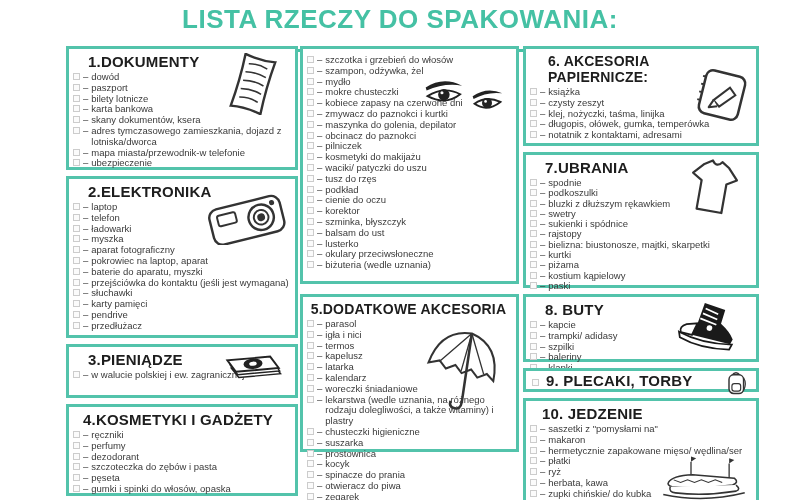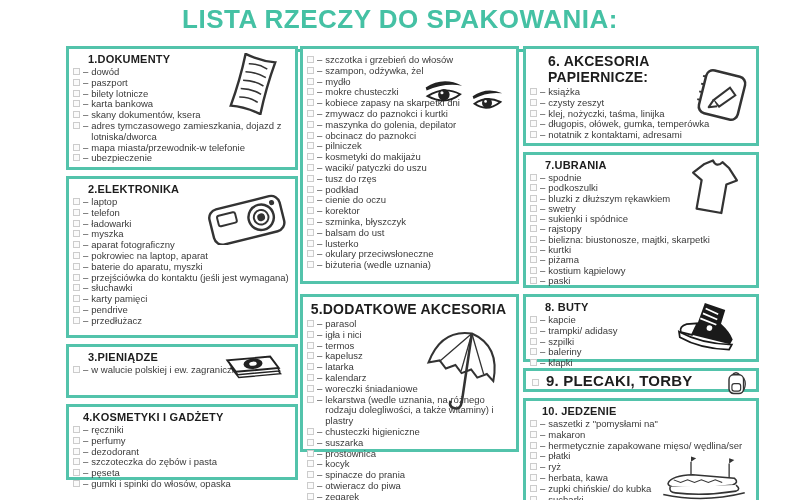--- a/index.html
+++ b/index.html
@@ -20,21 +20,21 @@
   .col-mid   { left:300px; width:219px; gap:10px; }
   .col-right { left:523px; width:236px; gap:6px; }
   .box {
     position:relative; background:#fff; border:3px solid #53c3ab;
     padding:3px 6px 2px 4px; flex:none;
   }
   .box h2 {
     font-size:14px; font-weight:bold; color:#1d1d1d; margin:1px 0 2px 15px;
     letter-spacing:.2px;
   }
-  .box.big-h h2 { font-size:11px; }
+  .box.big-h h2 { font-size:15px; }
   .box.center-h h2 { text-align:center; margin-left:0; }
   .item {
     display:flex; align-items:flex-start; font-size:9.5px; line-height:10.8px;
     color:#3a3a3a;
   }
   .tight .item { line-height:10.3px; }
   .checkbox {
     flex:none; width:7px; height:7px; margin:1px 3px 0 0;
     border:1px solid #cccccc; background:#fbfbfb;
   }
@@ -202,21 +202,21 @@
       </span>
       <div>
           <div class="item">
             <span class="checkbox"></span>
             <span class="dash">–</span>
             <span class="label">w walucie polskiej i ew. zagranicznej</span>
           </div>
         </div>
     </div>
 
-    <div class="box big-h" style="height:76px">
+    <div class="box big-h" style="height:92px">
       <h2 style="margin-left:10px">4.KOSMETYKI I GADŻETY</h2>
       <div>
           <div class="item">
             <span class="checkbox"></span>
             <span class="dash">–</span>
             <span class="label">ręczniki</span>
           </div>
           <div class="item">
             <span class="checkbox"></span>
             <span class="dash">–</span>
@@ -279,21 +279,21 @@
             <span class="label">mydło</span>
           </div>
           <div class="item">
             <span class="checkbox"></span>
             <span class="dash">–</span>
             <span class="label">mokre chusteczki</span>
           </div>
           <div class="item">
             <span class="checkbox"></span>
             <span class="dash">–</span>
-            <span class="label">kobiece zapasy na skarpetki dni</span>
+            <span class="label">kobiece zapasy na czerwone dni</span>
           </div>
           <div class="item">
             <span class="checkbox"></span>
             <span class="dash">–</span>
             <span class="label">zmywacz do paznokci i kurtki</span>
           </div>
           <div class="item">
             <span class="checkbox"></span>
             <span class="dash">–</span>
             <span class="label">maszynka do golenia, depilator</span>

